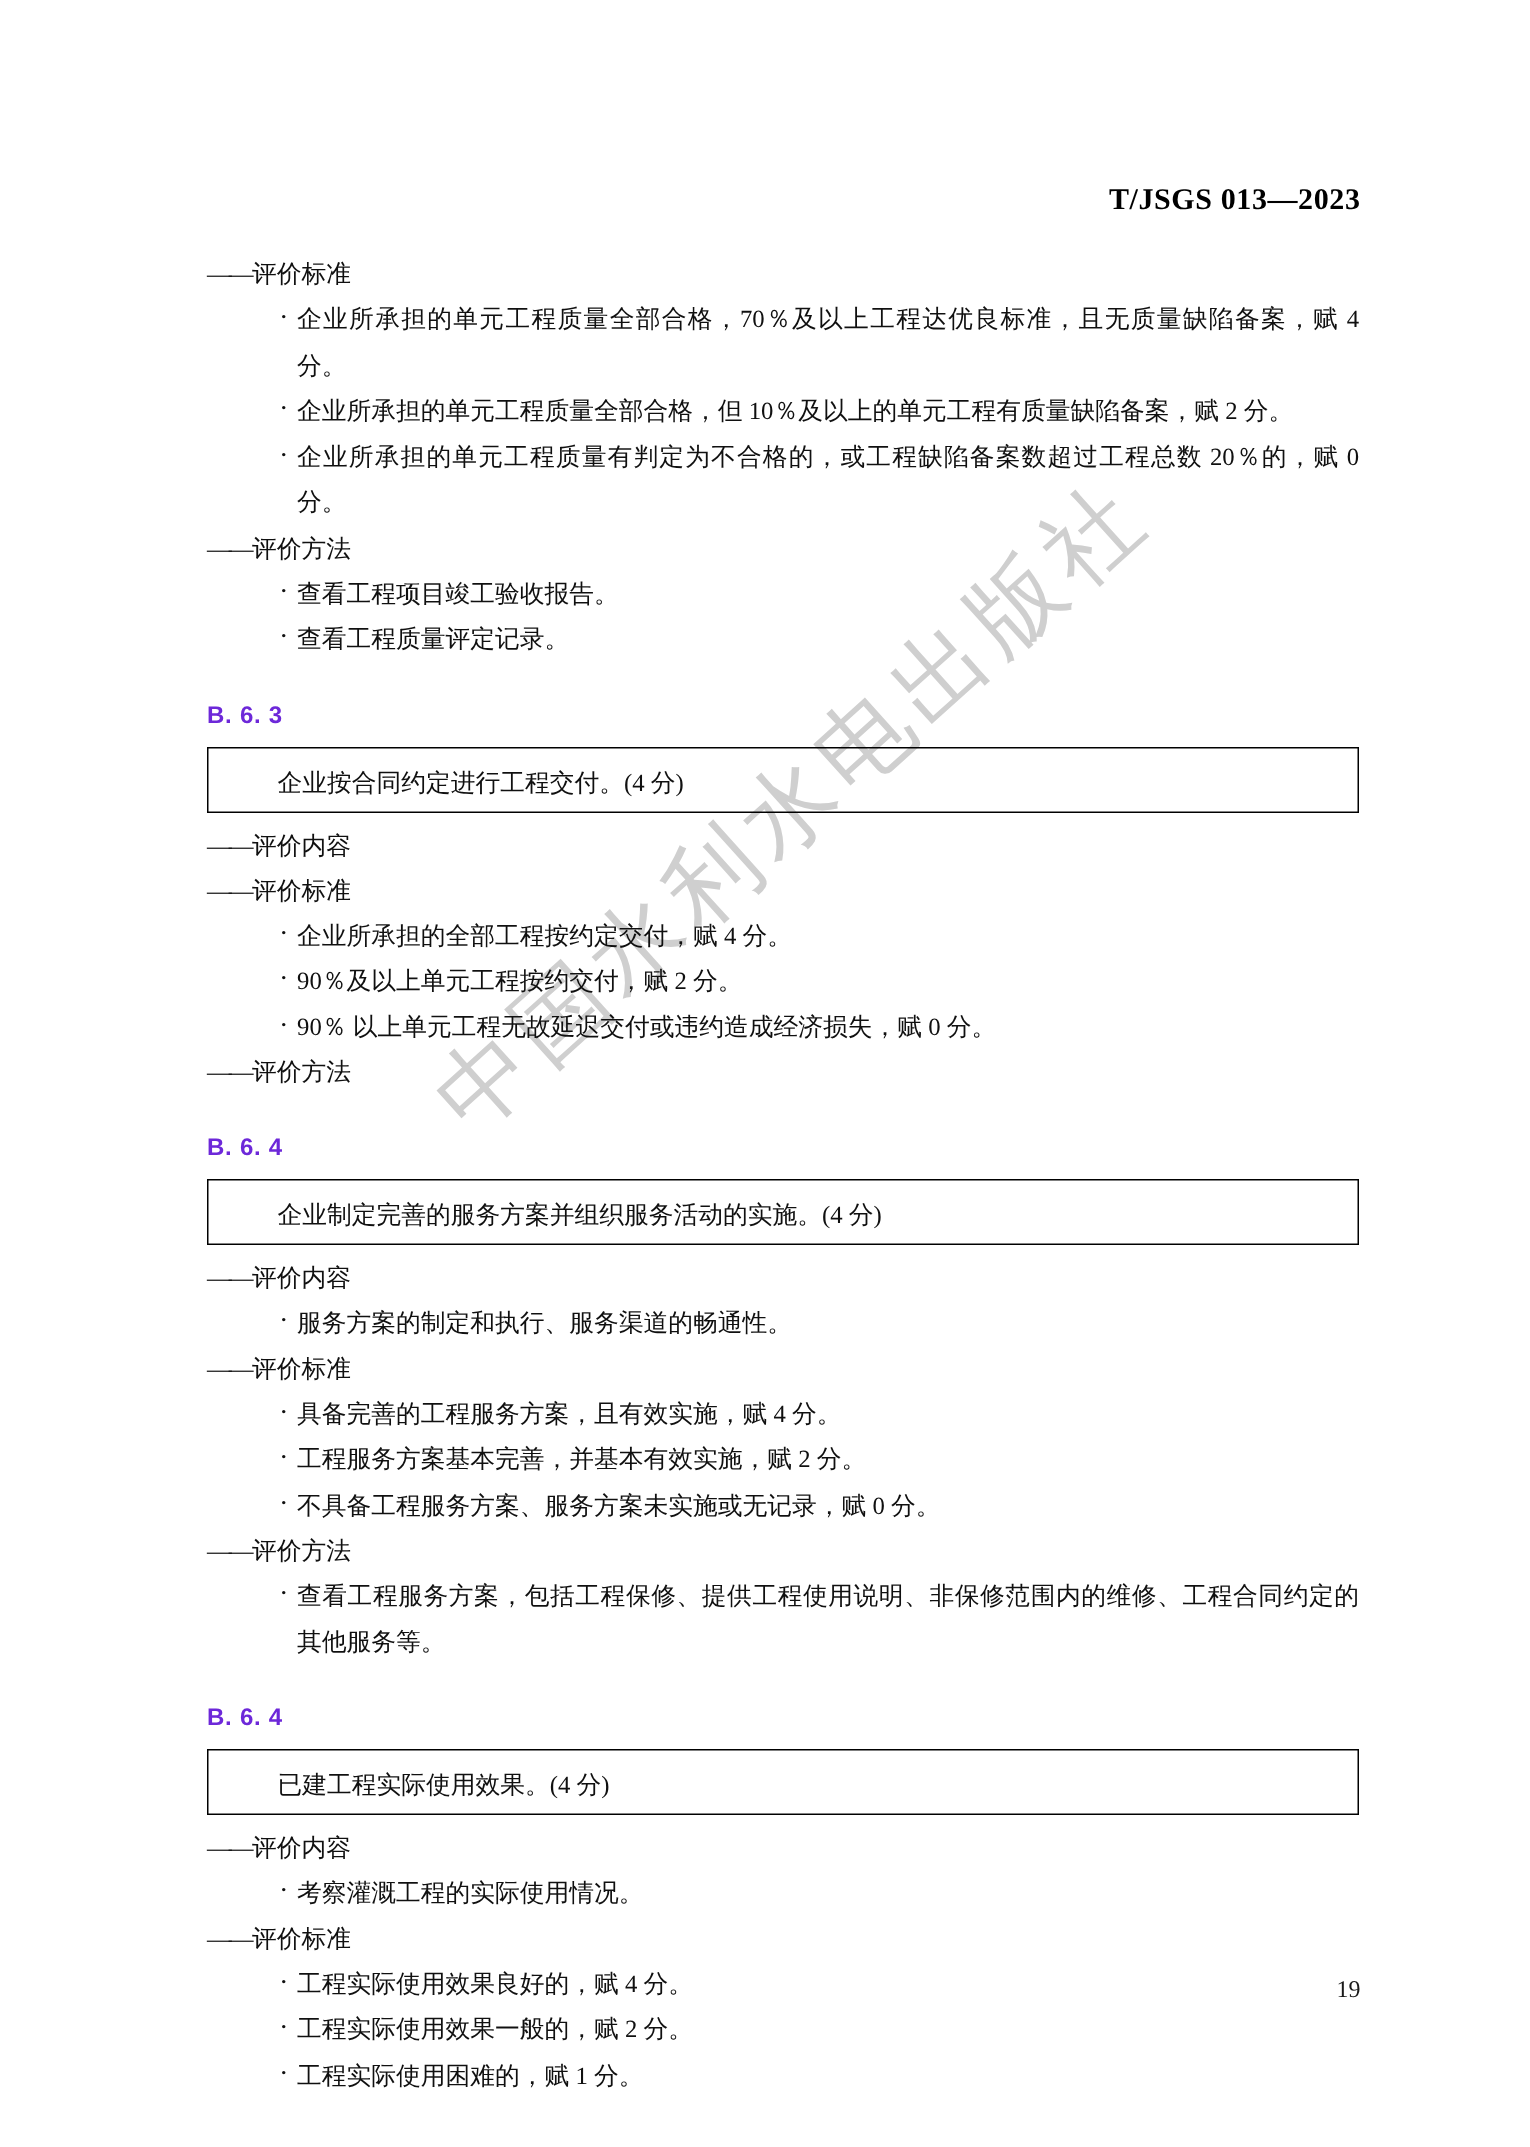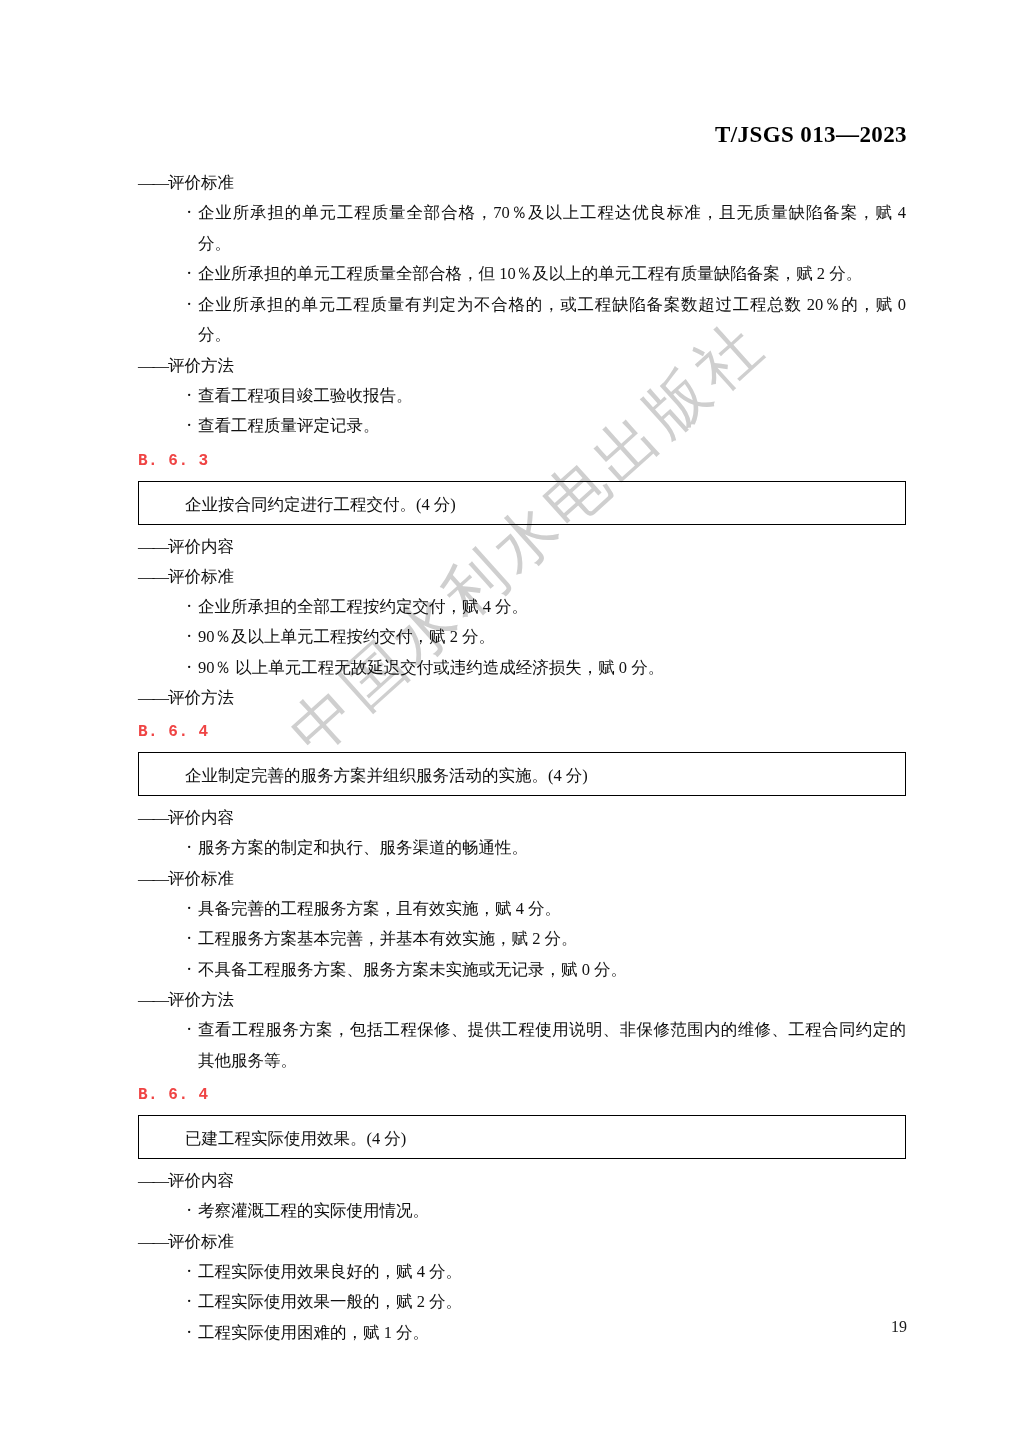--- a/index.html
+++ b/index.html
@@ -37,21 +37,21 @@
     z-index: 0;
   }
 
   
   .running-header {
     position: absolute;
     top: 122px;
     right: 113px;
     font-family: "Liberation Serif", "DejaVu Serif", serif;
     font-weight: bold;
-    font-size: 23px;
+    font-size: 20px;
     letter-spacing: 0.4px;
     color: #000;
     z-index: 3;
   }
 
   
   .content {
     position: absolute;
     left: 138px;
     top: 168px;
@@ -91,27 +91,27 @@
     position: absolute;
     left: 48px;
     top: -1px;
     font-size: 19px;
     line-height: 30.5px;
     color: #101010;
   }
 
   
   .sec-num {
-    font-family: Liberation Mono, monospace;
+    font-family: Liberation Sans, sans-serif;
     font-weight: bold;
     font-size: 16px;
     line-height: 30px;
     letter-spacing: 0.5px;
-    margin-top: 4px;
-    color: #ef4444;
+    margin-top: 21px;
+    color: #6d28d9;
   }
 
   
   .frame {
     border: 1.6px solid #000;
     box-sizing: border-box;
     width: 768px;
     margin: 5px 0 7px 0;
     padding: 11px 12px 7px 46px;
     font-size: 16.5px;

